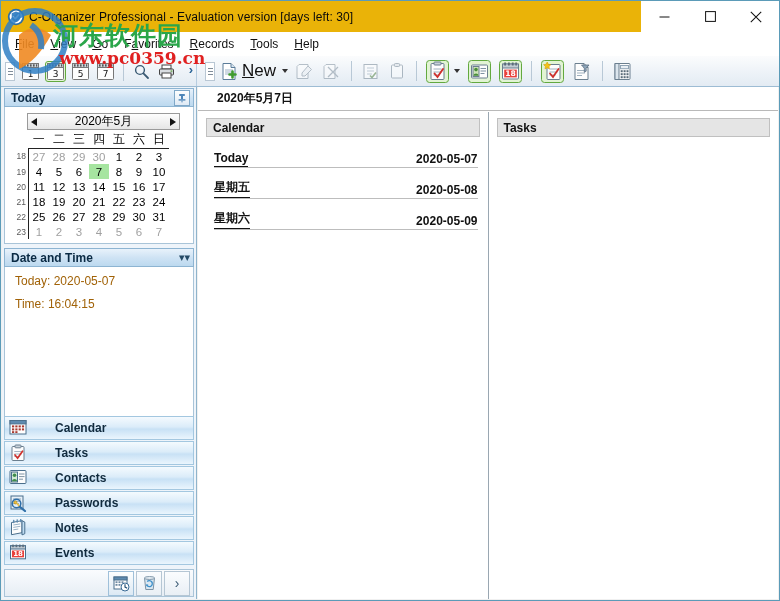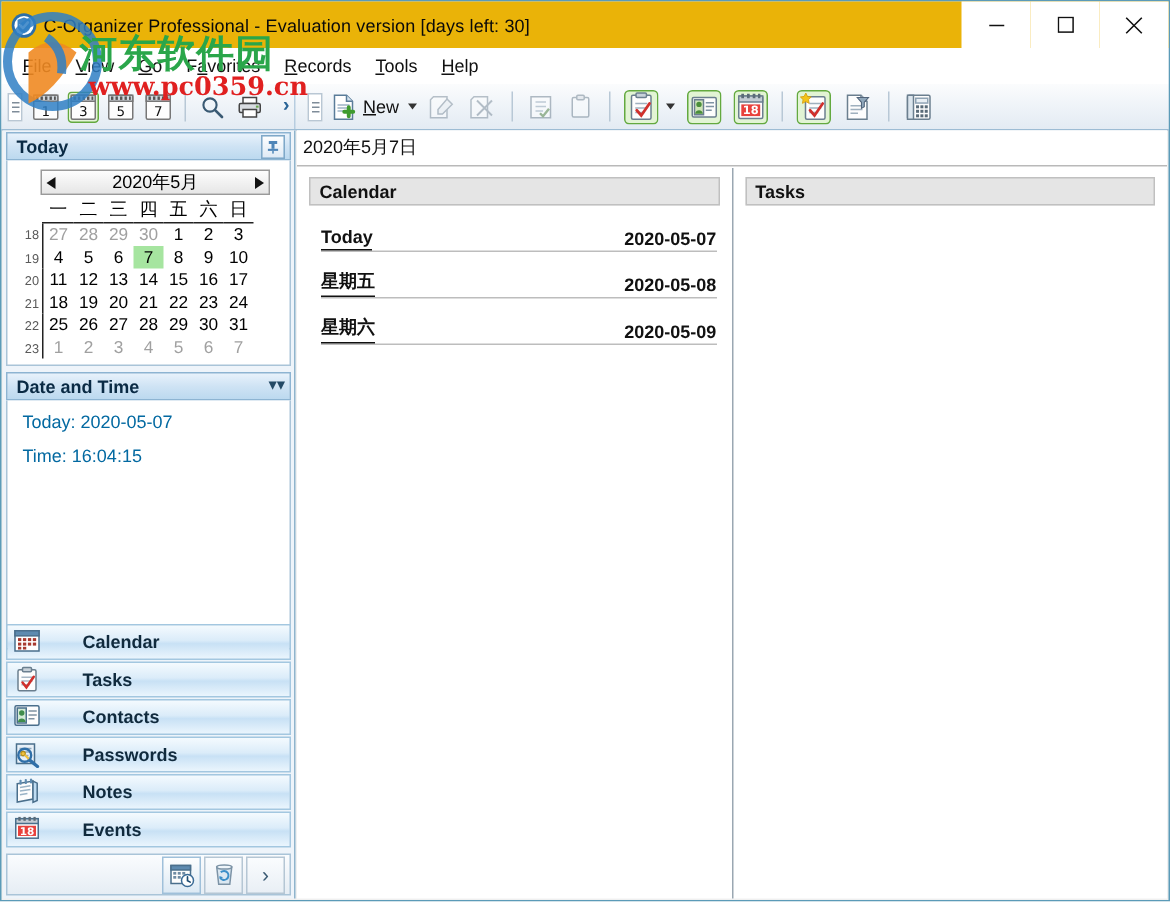--- a/index.html
+++ b/index.html
@@ -105,21 +105,21 @@
   }
   .daybtn {
     width: 21px; height: 21px; margin: 0 2px; flex: none;
     position: relative;
   }
   .daybtn.sel { }
   .newbtn {
     display: flex; align-items: center; gap: 3px; height: 24px;
     padding: 0 4px 0 2px; flex:none;
   }
-  .newlabel { font-size: 12px; color: #111; }
+  .newlabel { font-size: 17px; color: #111; }
   .caret-dn {
     width: 0; height: 0; border-left: 3.5px solid transparent;
     border-right: 3.5px solid transparent; border-top: 4px solid #333;
     margin-left: 3px;
   }
   .chev-right {
     position: absolute; right: 3px; top: 7px;
     color: #2a6496; font-size: 13px; font-weight: bold;
     line-height: 1;
   }
@@ -174,21 +174,21 @@
   .mc-table td.wk, .mc-table th.wkh {
     width: 15px; font-size: 8.5px; color: #5a5a5a; text-align: right;
     padding-right: 2px; border-right: 1px solid #222;
   }
   .mc-table th.wkh { border-right: none; border-bottom: none;}
   td.dim { color: #a0a0a0; }
   td.today-cell { background: #a6e5a0; }
 
   
   .dt-body { padding: 7px 0 6px 10px; min-height: 152px;}
-  .dt-line { font-size: 12px; color: #0369a1; margin-bottom: 9px; }
+  .dt-line { font-size: 12px; color: #a16207; margin-bottom: 9px; }
 
   
   .navlist { position: absolute; left: 2px; right: 2px; bottom: 33px; }
   .navbtn {
     height: 24px; margin-bottom: 1px;
     background: linear-gradient(to bottom,#f4fafe 0%,#dbecf9 45%,#c8e1f5 55%,#eaf5fd 100%);
     border: 1px solid #a3c7e0;
     display: flex; align-items: center;
     box-sizing: border-box;
   }
@@ -212,21 +212,21 @@
   .navfoot .fbtn.plain { border-color:#b5c6d4; background: linear-gradient(to bottom,#fafcfe,#e9eff5); }
 
   
   .main {
     position: absolute; left: 197px; top: 86px; right: 1px; bottom: 1px;
     background: #ffffff;
     box-sizing: border-box;
   }
   .main-header {
     height: 24px; display: flex; align-items: center;
-    padding-left: 4px; font-size: 12px; font-weight: normal; color: #111;
+    padding-left: 19px; font-size: 12px; font-weight: bold; color: #111;
     border-bottom: 1px solid #b9b9b9;
     box-sizing: border-box;
     background: #fff;
   }
   .cols {
     position: absolute; left: 0; top: 25px; right: 0; bottom: 0;
     display: flex;
   }
   .col {
     flex: 1; box-sizing: border-box; padding: 6px 8px 0 8px;

